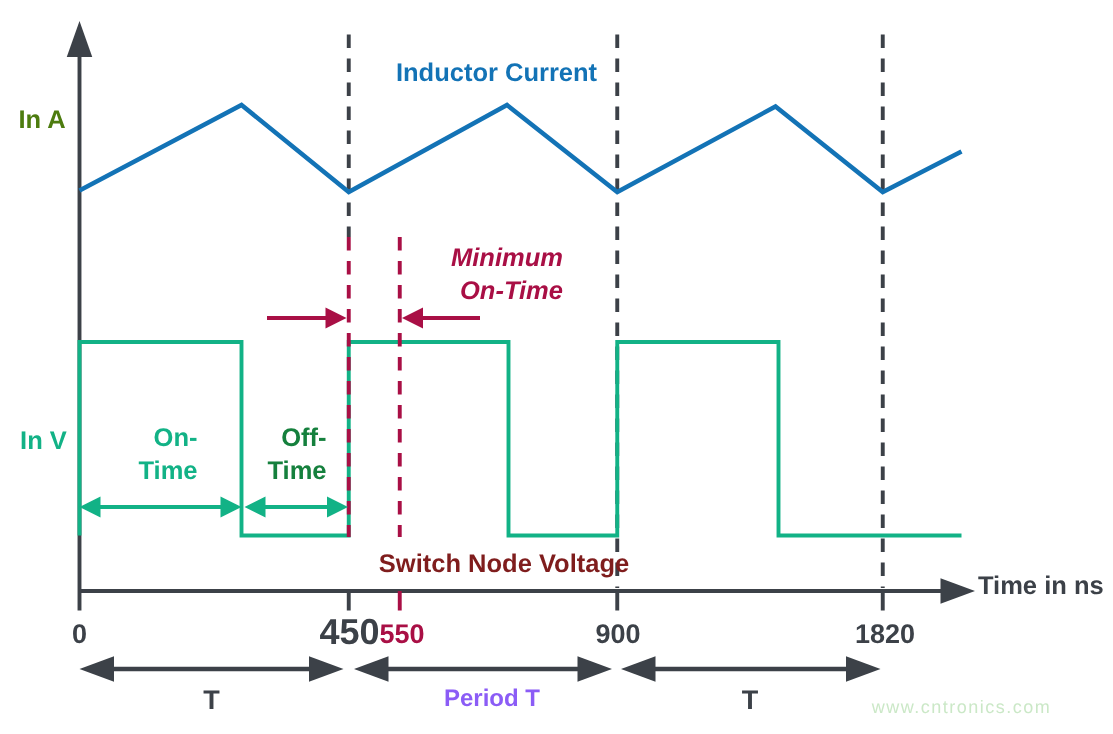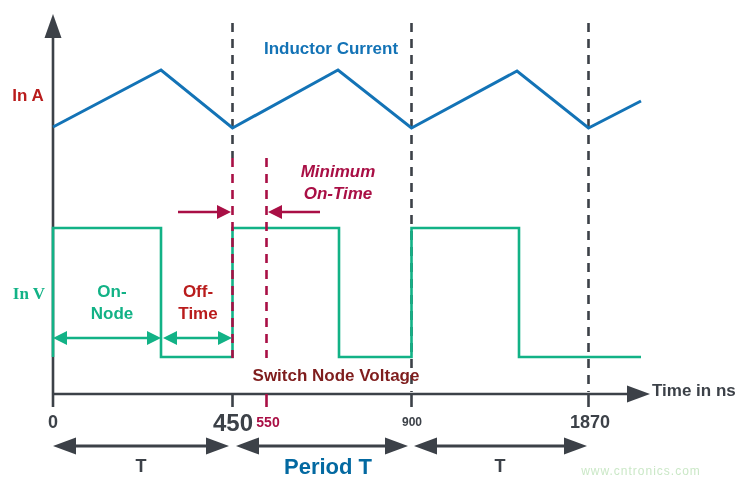--- a/index.html
+++ b/index.html
@@ -11,21 +11,21 @@
     overflow:hidden;
   }
   .figure svg{position:absolute;left:0;top:0;}
   .lbl{
     position:absolute;
     transform:translate(-50%,-50%);
     font-weight:700;
     font-size:17px;
     line-height:1.28;
     white-space:pre-line;
-    text-align:center;
+    text-align:right;
     pointer-events:none;
   }
   .lbl.left{transform:translate(0,-50%);text-align:right;}
 </style>
 </head>
 <body>
 
 <div class="figure">
   <svg width="742" height="489" viewBox="0 0 742 489" xmlns="http://www.w3.org/2000/svg">
       <line x1="53" y1="36" x2="53" y2="394" stroke="#3C4148" stroke-width="2.6"></line>
@@ -58,34 +58,34 @@
       <polygon points="53,446 76,437.5 76,454.5" fill="#3C4148"></polygon>
       <polygon points="229,446 206,437.5 206,454.5" fill="#3C4148"></polygon>
       <line x1="253" y1="446" x2="391" y2="446" stroke="#3C4148" stroke-width="3"></line>
       <polygon points="236,446 259,437.5 259,454.5" fill="#3C4148"></polygon>
       <polygon points="408,446 385,437.5 385,454.5" fill="#3C4148"></polygon>
       <line x1="431" y1="446" x2="570" y2="446" stroke="#3C4148" stroke-width="3"></line>
       <polygon points="414,446 437,437.5 437,454.5" fill="#3C4148"></polygon>
       <polygon points="587,446 564,437.5 564,454.5" fill="#3C4148"></polygon>
     </svg>
   <div>
-      <div class="lbl" style="left: 28px; top: 96px; color: #b91c1c;">In A</div>
+      <div class="lbl" style="left: 28px; top: 80px; color: #4d7c0f;">In A</div>
       <div class="lbl" style="left: 331px; top: 49px; color: rgb(19, 115, 182);">Inductor Current</div>
       <div class="lbl" style="left: 338px; top: 183px; color: rgb(169, 15, 69); font-style: italic;">Minimum
 On-Time</div>
-      <div class="lbl" style="left: 29px; top: 294px; color: rgb(18, 178, 134); font-family: Liberation Serif, serif;">In V</div>
+      <div class="lbl" style="left: 29px; top: 294px; color: rgb(18, 178, 134);">In V</div>
       <div class="lbl" style="left: 112px; top: 303px; color: rgb(18, 178, 134);">On-
-Node</div>
-      <div class="lbl" style="left: 198px; top: 303px; color: #b91c1c;">Off-
+Time</div>
+      <div class="lbl" style="left: 198px; top: 303px; color: #15803d;">Off-
 Time</div>
       <div class="lbl" style="left: 336px; top: 376px; color: #7f1d1d;">Switch Node Voltage</div>
       <div class="lbl left" style="left: 652px; top: 391px; color: rgb(60, 65, 72);">Time in ns</div>
       <div class="lbl" style="left: 53px; top: 423px; color: rgb(60, 65, 72); font-size: 18px;">0</div>
       <div class="lbl" style="left: 233px; top: 423px; color: rgb(60, 65, 72); font-size: 24px;">450</div>
-      <div class="lbl" style="left: 268px; top: 423px; color: rgb(169, 15, 69); font-size: 14px;">550</div>
-      <div class="lbl" style="left: 412px; top: 423px; color: rgb(60, 65, 72); font-size: 12px;">900</div>
-      <div class="lbl" style="left: 590px; top: 423px; color: rgb(60, 65, 72); font-size: 18px;">1870</div>
+      <div class="lbl" style="left: 268px; top: 423px; color: rgb(169, 15, 69); font-size: 18px;">550</div>
+      <div class="lbl" style="left: 412px; top: 423px; color: rgb(60, 65, 72); font-size: 18px;">900</div>
+      <div class="lbl" style="left: 590px; top: 423px; color: rgb(60, 65, 72); font-size: 18px;">1820</div>
       <div class="lbl" style="left: 141px; top: 467px; color: rgb(60, 65, 72); font-size: 18px;">T</div>
-      <div class="lbl" style="left: 328px; top: 467px; color: #0369a1; font-size: 22px;">Period T</div>
+      <div class="lbl" style="left: 328px; top: 467px; color: #8b5cf6; font-size: 16px;">Period T</div>
       <div class="lbl" style="left: 500px; top: 467px; color: rgb(60, 65, 72); font-size: 18px;">T</div>
       <div class="lbl" style="left: 641px; top: 472px; color: rgb(203, 232, 199); font-size: 12px; font-weight: 400; letter-spacing: 1px;">www.cntronics.com</div>
     </div>
 </div>
 
 </body></html>

